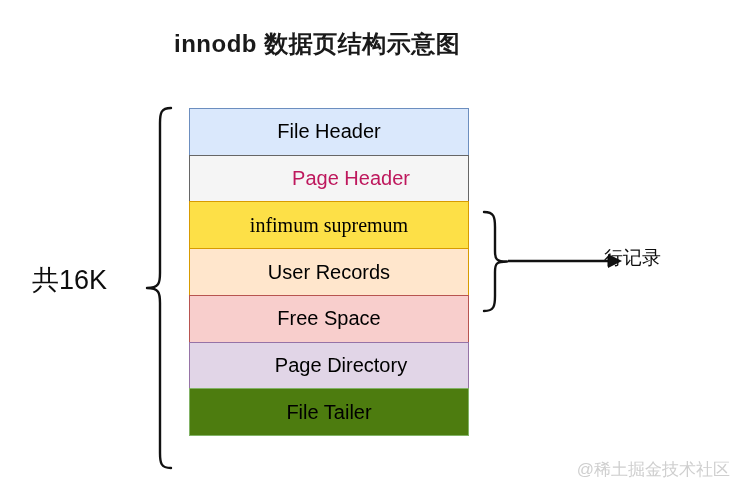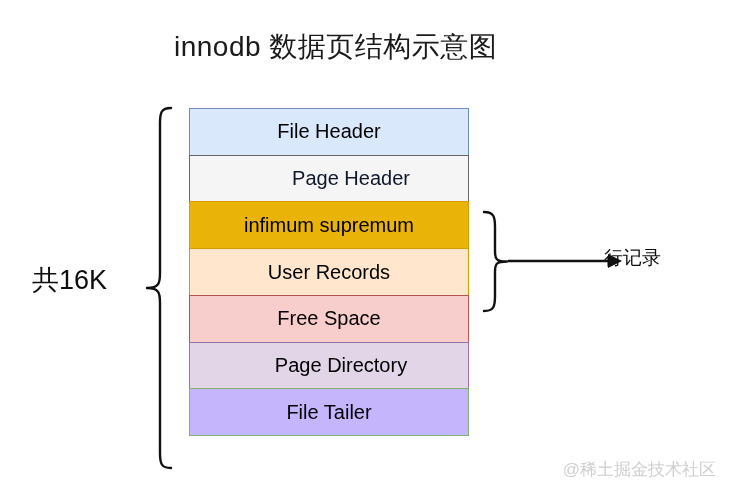--- a/index.html
+++ b/index.html
@@ -6,22 +6,22 @@
   .page{
     position:relative;
     width:732px;height:485px;
     background:#ffffff;
     font-family:"Liberation Sans","DejaVu Sans",sans-serif;
     overflow:hidden;
   }
   .title{
     position:absolute;
     left:174px;top:28px;
-    font-size:28px;
-    font-weight:400;
+    font-size:24px;
+    font-weight:700;
     color:#1a1a1a;
     letter-spacing:0.5px;
     white-space:nowrap;
   }
   .stack{
     position:absolute;
     left:189px;top:108px;
     width:280px;height:328px;
     display:flex;
     flex-direction:column;
@@ -63,21 +63,21 @@
   }
   .row-label{
     position:absolute;
     left:604px;top:245px;
     font-size:19px;
     color:#0d0d0d;
     white-space:nowrap;
   }
   .watermark{
     position:absolute;
-    right:16px;top:458px;
+    right:2px;top:458px;
     font-size:17px;
     color:#cfcfcf;
     white-space:nowrap;
   }
   svg{display:block;}
   .stroke{
     fill:none;
     stroke:#111;
     stroke-width:2.4;
     stroke-linecap:round;
@@ -96,36 +96,36 @@
       <path class="stroke" d="M 27 3 C 17 3 16 8 16 18 L 16 168 C 16 178 15 183 3 183 C 15 183 16 188 16 198 L 16 348 C 16 358 17 363 27 363"></path>
     </svg>
   </span>
 
   <div class="size-label">共16K</div>
 
   <div class="stack">
     <div class="block" style="background: rgb(218, 232, 252); border-color: rgb(108, 142, 191); color: rgb(0, 0, 0);">
         <span>File Header</span>
       </div>
-    <div class="block" style="background: rgb(245, 245, 245); border-color: rgb(102, 102, 102); color: #0f172a; padding-left: 44px;">
+    <div class="block" style="background: rgb(245, 245, 245); border-color: rgb(102, 102, 102); color: #be185d; padding-left: 44px;">
         <span>Page Header</span>
       </div>
-    <div class="block" style="background: #eab308; border-color: rgb(215, 155, 0); color: rgb(0, 0, 0);">
+    <div class="block" style="background: #fde047; border-color: rgb(215, 155, 0); color: rgb(0, 0, 0); font-family: Liberation Serif, serif;">
         <span>infimum supremum</span>
       </div>
     <div class="block" style="background: rgb(255, 230, 204); border-color: rgb(215, 155, 0); color: rgb(0, 0, 0);">
         <span>User Records</span>
       </div>
     <div class="block" style="background: rgb(248, 206, 204); border-color: rgb(184, 84, 80); color: rgb(0, 0, 0); align-items: center;">
         <span>Free Space</span>
       </div>
     <div class="block" style="background: rgb(225, 213, 231); border-color: rgb(150, 115, 166); color: rgb(0, 0, 0); padding-left: 24px;">
         <span>Page Directory</span>
       </div>
-    <div class="block" style="background: #c4b5fd; border-color: rgb(130, 179, 102); color: rgb(0, 0, 0);">
+    <div class="block" style="background: #4d7c0f; border-color: rgb(130, 179, 102); color: rgb(0, 0, 0);">
         <span>File Tailer</span>
       </div>
   </div>
 
   <span class="brace-right">
     <svg width="28" height="105" viewBox="0 0 28 105">
       <path class="stroke" d="M 3 3 C 13 3 14 8 14 18 L 14 42 C 14 50 15 52.5 26 52.5 C 15 52.5 14 55 14 63 L 14 87 C 14 97 13 102 3 102"></path>
     </svg>
   </span>
 

